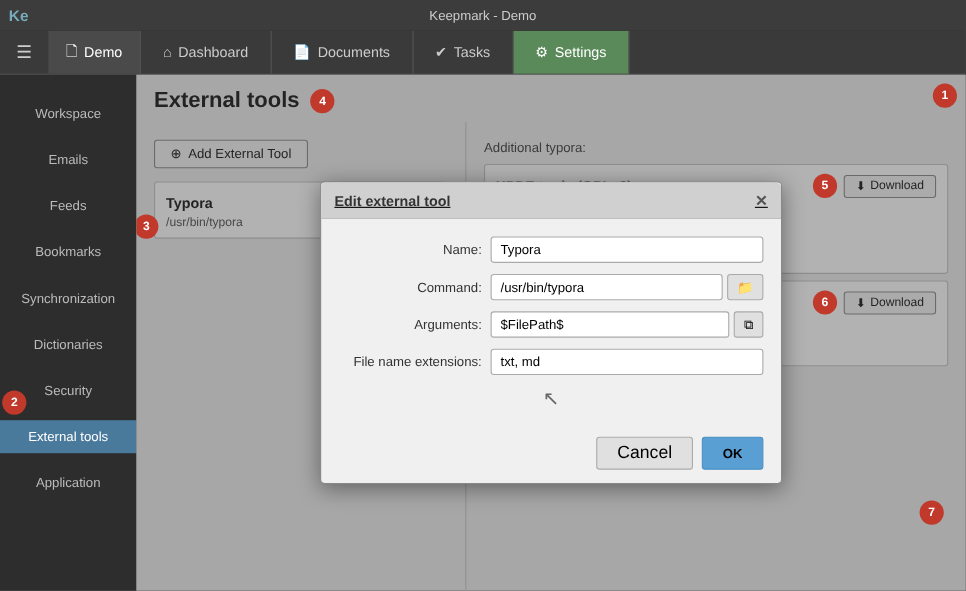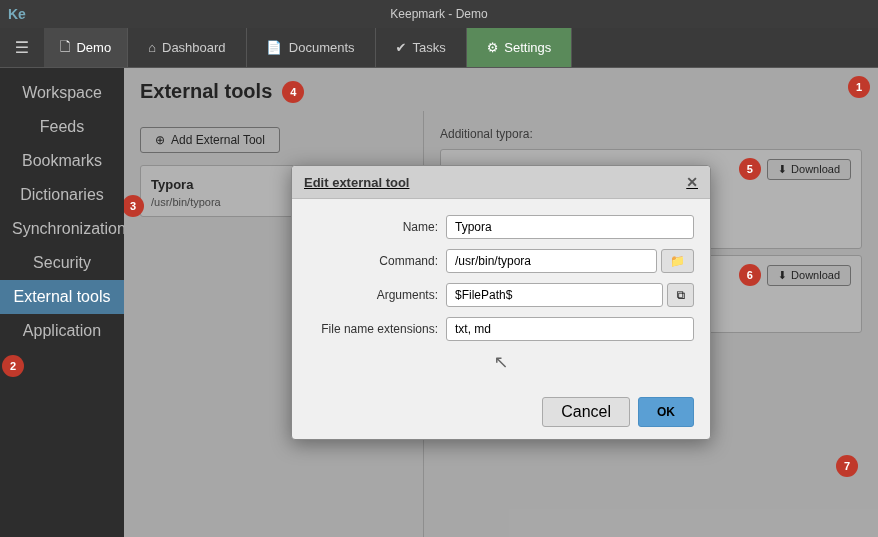--- a/index.html
+++ b/index.html
@@ -79,22 +79,23 @@
       width: 124px;
       background: #2d2d2d;
       display: flex;
       flex-direction: column;
       padding-top: 8px;
     }
     .sidebar-item {
       padding: 8px 12px;
       color: #bbb;
       cursor: pointer;
-      font-size: 16px;
+      font-size: 12px;
       text-align: center;
+      margin-top: 12px;
     }
     .sidebar-item.active {
       background: #4a7a9b;
       color: #fff;
     }
 
     
     .content {
       flex: 1;
       background: #f0f0f0;
@@ -391,30 +392,33 @@
 <div class="main-layout">
 
   <div class="sidebar">
 
     <div class="badge" style="left:2px; top:355px;">2</div>
 
     <div class="sidebar-item">
       <span>Workspace</span>
     </div>
     <div class="sidebar-item">
+      <span>Emails</span>
+    </div>
+    <div class="sidebar-item">
       <span>Feeds</span>
     </div>
     <div class="sidebar-item">
       <span>Bookmarks</span>
     </div>
     <div class="sidebar-item">
+      <span>Synchronization</span>
+    </div>
+    <div class="sidebar-item">
       <span>Dictionaries</span>
-    </div>
-    <div class="sidebar-item">
-      <span>Synchronization</span>
     </div>
     <div class="sidebar-item">
       <span>Security</span>
     </div>
     <div class="sidebar-item active">
       <span>External tools</span>
     </div>
     <div class="sidebar-item">
       <span>Application</span>
     </div>

